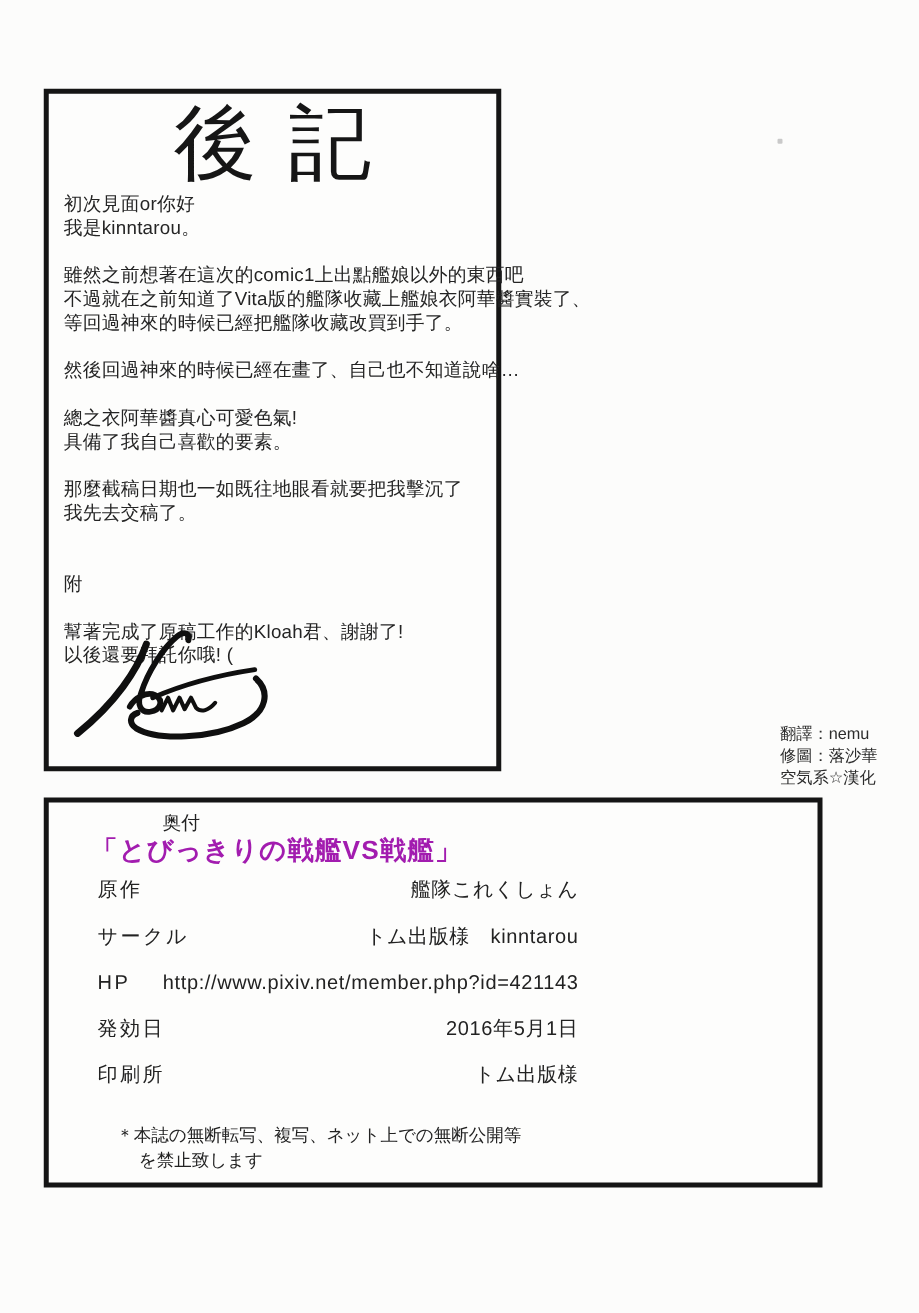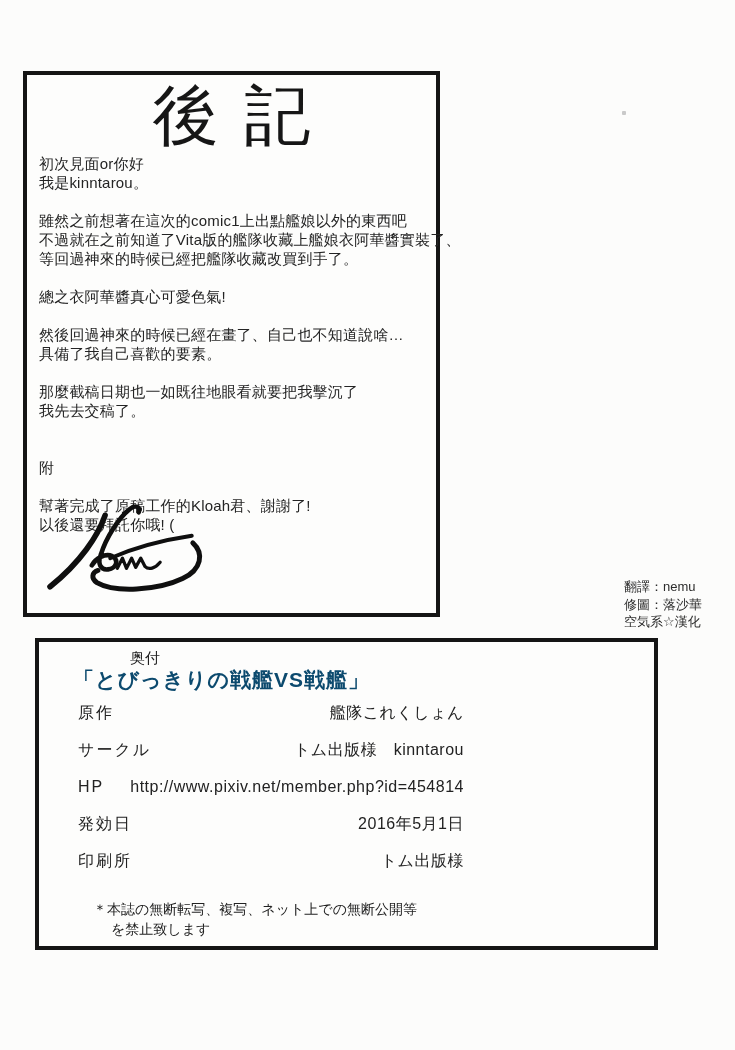--- a/index.html
+++ b/index.html
@@ -3,21 +3,21 @@
 <meta charset="utf-8">
 <style>
   html,body{margin:0;padding:0;}
   body{
     width:735px;height:1050px;position:relative;overflow:hidden;
     background:#fcfcfb;
     font-family:"Liberation Sans","DejaVu Sans",sans-serif;
     color:#1e1e1e;
   }
   .box{position:absolute;border:4px solid #151515;background:#fdfdfc;box-sizing:border-box;}
-  #afterword-box{left:23px;top:71px;width:417px;height:546px;}
+  #afterword-box{left:35px;top:71px;width:366px;height:546px;}
   #colophon-box{left:35px;top:638px;width:623px;height:312px;padding-left:35px;}
 
   .afterword-title{
     position:absolute;left:0;top:6px;width:100%;
     text-align:center;
     font-family:"Liberation Serif","DejaVu Serif",serif;
     font-size:66px;font-weight:400;line-height:70px;
     letter-spacing:26px;text-indent:26px;
     color:#161616;
   }
@@ -33,21 +33,21 @@
   .signature{position:absolute;left:12px;top:424px;width:175px;height:102px;}
 
   .credits{
     position:absolute;left:624px;top:578px;
     font-size:13px;line-height:17.5px;color:#2c2c2c;white-space:nowrap;
   }
 
   .okuzuke-label{position:absolute;left:91px;top:7px;font-size:15px;color:#222;}
   .book-title{
     position:absolute;left:34px;top:24px;
-    font-size:21px;font-weight:600;letter-spacing:1px;color:#0c4a6e;white-space:nowrap;
+    font-size:21px;font-weight:600;letter-spacing:1px;color:#a21caf;white-space:nowrap;
   }
   .colophon-rows{position:absolute;left:39px;top:62px;font-size:16px;color:#222;}
   .crow{display:flex;line-height:17px;margin-bottom:20px;white-space:nowrap;justify-content:space-between;}
   .crow .lbl{margin-right:26px;letter-spacing:2px;}
   .crow .val{letter-spacing:0.5px;}
   .notice{
     position:absolute;left:54px;top:258px;
     font-family:"Liberation Serif","DejaVu Serif",serif;
     font-size:14px;line-height:20px;color:#222;white-space:nowrap;
   }
@@ -60,22 +60,22 @@
 
 <div class="box" id="afterword-box">
   <div class="afterword-title">後記</div>
 
   <div class="afterword-lines">
     <div class="aline">初次見面or你好</div>
     <div class="aline">我是kinntarou。</div>
     <div class="aline gap1">雖然之前想著在這次的comic1上出點艦娘以外的東西吧</div>
     <div class="aline">不過就在之前知道了Vita版的艦隊收藏上艦娘衣阿華醬實裝了、</div>
     <div class="aline">等回過神來的時候已經把艦隊收藏改買到手了。</div>
+    <div class="aline gap1">然後回過神來的時候已經在畫了、自己也不知道說啥…</div>
     <div class="aline gap1">總之衣阿華醬真心可愛色氣!</div>
-    <div class="aline gap1">然後回過神來的時候已經在畫了、自己也不知道說啥…</div>
     <div class="aline">具備了我自己喜歡的要素。</div>
     <div class="aline gap1">那麼截稿日期也一如既往地眼看就要把我擊沉了</div>
     <div class="aline">我先去交稿了。</div>
     <div class="aline gap2">附</div>
     <div class="aline gap1">幫著完成了原稿工作的Kloah君、謝謝了!</div>
     <div class="aline">以後還要拜託你哦! (</div>
   </div>
 
   <svg class="signature" viewBox="0 0 170 100" fill="none" stroke="#0f0f0f" stroke-linecap="round" stroke-linejoin="round">
     <path d="M 64,16 C 57,36 40,62 10,86" stroke-width="5.5"></path>
@@ -102,21 +102,21 @@
     <div class="crow">
       <span class="lbl">原作</span>
       <span class="val">艦隊これくしょん</span>
     </div>
     <div class="crow">
       <span class="lbl">サークル</span>
       <span class="val">トム出版様　kinntarou</span>
     </div>
     <div class="crow">
       <span class="lbl">HP</span>
-      <span class="val">http://www.pixiv.net/member.php?id=454814</span>
+      <span class="val">http://www.pixiv.net/member.php?id=421143</span>
     </div>
     <div class="crow">
       <span class="lbl">発効日</span>
       <span class="val">2016年5月1日</span>
     </div>
     <div class="crow">
       <span class="lbl">印刷所</span>
       <span class="val">トム出版様</span>
     </div>
   </div>

